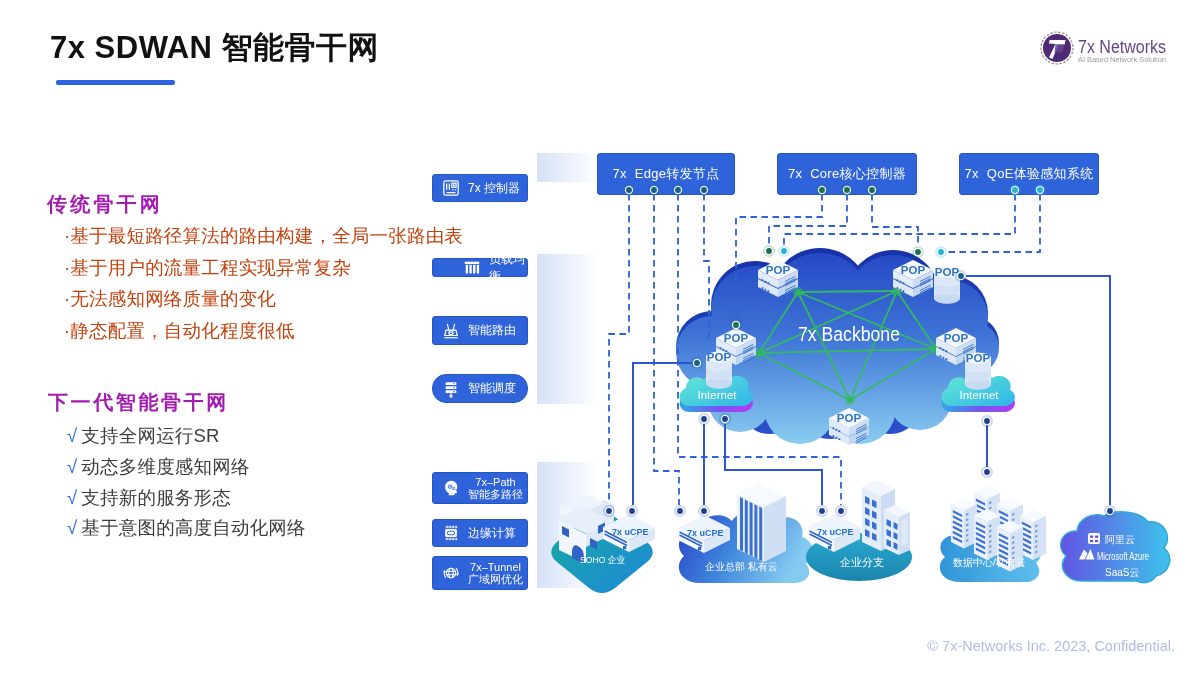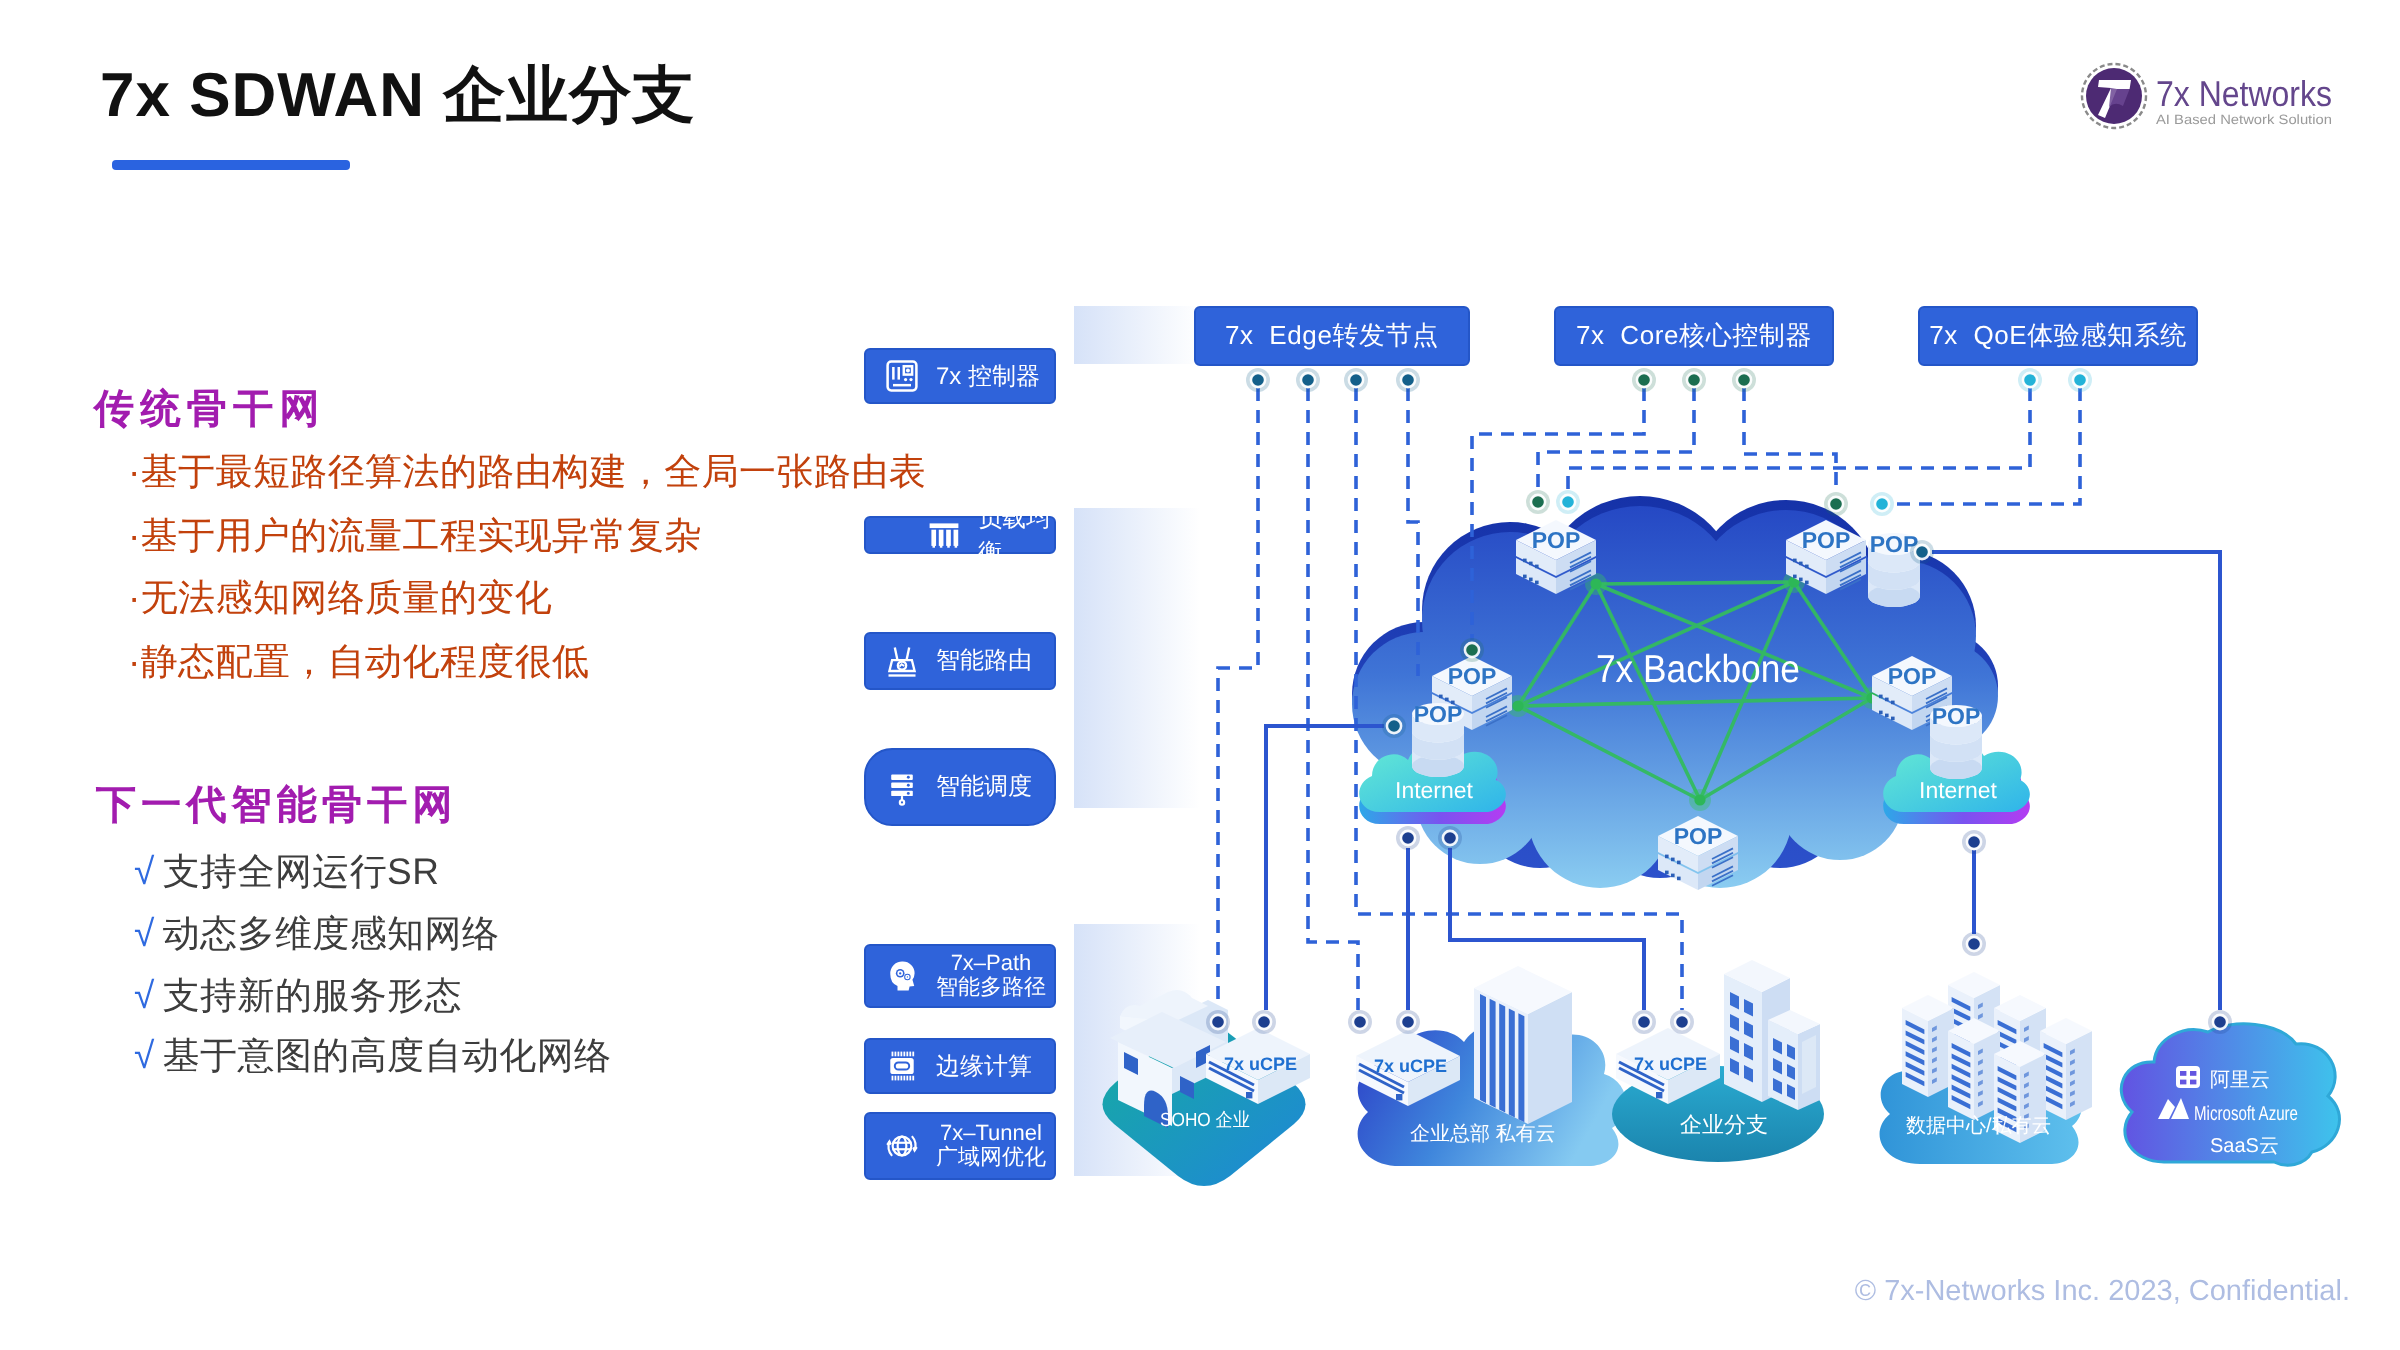--- a/index.html
+++ b/index.html
@@ -10,30 +10,30 @@
   .h2{font-weight:bold;color:#a21caf;}
   .blk1{left:47px;top:191px;font-size:20px;letter-spacing:3.2px;}
   .blk2{left:48px;top:389px;font-size:20px;letter-spacing:2.6px;}
   .bullets{left:64px;top:220px;font-size:18.5px;letter-spacing:0.2px;color:#c2410c;line-height:31.6px;white-space:nowrap;}
   .checks{left:67px;top:421px;font-size:18.5px;letter-spacing:0.2px;color:#3d3d3d;line-height:30.8px;white-space:nowrap;}
   .checks .ck{color:#2f6ae0;margin-right:4px;}
   .btn{position:absolute;background:#2f63da;border:1px solid #2456c8;border-radius:3px;color:#fff;display:flex;align-items:center;justify-content:center;box-sizing:border-box;}
   .sbtn{left:432px;width:96px;font-size:12px;justify-content:flex-start;padding-left:9px;}
   .sbtn .ic{width:18px;height:18px;margin-right:8px;flex:none;}
   .sbtn .two{line-height:12.5px;font-size:11px;text-align:center;}
-  .tbtn{height:30px;font-size:13px;letter-spacing:0.3px;white-space:nowrap;}
+  .tbtn{height:42px;font-size:13px;letter-spacing:0.3px;white-space:nowrap;}
   .footer{right:25px;top:638px;font-size:14.5px;color:#aebde2;}
 </style>
 </head>
 <body>
 <div class="abs" style="left:537px;top:153px;width:63px;height:29px;background:linear-gradient(90deg,#d6e2f8,#ffffff);"></div>
 <div class="abs" style="left:537px;top:254px;width:63px;height:150px;background:linear-gradient(90deg,#d6e2f8,#ffffff);"></div>
 <div class="abs" style="left:537px;top:462px;width:63px;height:126px;background:linear-gradient(90deg,#d6e2f8,#ffffff);"></div>
 
-<div class="abs title">7x SDWAN 企业分支</div>
+<div class="abs title">7x SDWAN 智能骨干网</div>
 <div class="abs underline"></div>
 
 <div class="abs h2 blk1">传统骨干网</div>
 <div class="abs bullets">·基于最短路径算法的路由构建，全局一张路由表<br>·基于用户的流量工程实现异常复杂<br>·无法感知网络质量的变化<br>·静态配置，自动化程度很低</div>
 <div class="abs h2 blk2">下一代智能骨干网</div>
 <div class="abs checks"><span class="ck">√</span>支持全网运行SR<br><span class="ck">√</span>动态多维度感知网络<br><span class="ck">√</span>支持新的服务形态<br><span class="ck">√</span>基于意图的高度自动化网络</div>
 
 <div class="abs footer">© 7x-Networks Inc. 2023, Confidential.</div>
 <div class="abs" style="left:1038px;top:26px;width:140px;height:42px;">
 <svg width="140" height="42" viewBox="0 0 140 42">
@@ -82,21 +82,21 @@
         <line x1="6" y1="2" x2="7.5" y2="9"></line>
         <line x1="14" y1="2" x2="12.5" y2="9"></line>
         <path d="M4.5 9 L15.5 9 L17 15 L3 15 Z"></path>
         <line x1="2.5" y1="17.5" x2="17.5" y2="17.5"></line>
         <circle cx="10" cy="12" r="2.3"></circle>
         <path d="M8.6 12.6 l1.2-1.4 1.4 1" stroke-width="1"></path>
       </g>
     </svg>
     <span>智能路由</span>
   </div>
-<div class="btn sbtn" style="top:374px;height:39px;border-radius:14px;">
+<div class="btn sbtn" style="top:374px;height:29px;border-radius:14px;">
     <svg class="ic" viewBox="0 0 20 20">
       <g fill="#fff">
         <rect x="4" y="2.5" width="12" height="3" rx="0.5"></rect>
         <rect x="4" y="7" width="12" height="3" rx="0.5"></rect>
         <rect x="4" y="11.5" width="12" height="3" rx="0.5"></rect>
         <circle cx="13.5" cy="4" r="0.8" fill="#2f63da"></circle>
         <circle cx="13.5" cy="8.5" r="0.8" fill="#2f63da"></circle>
         <circle cx="13.5" cy="13" r="0.8" fill="#2f63da"></circle>
       </g>
       <g stroke="#fff" stroke-width="1.2" fill="none">

